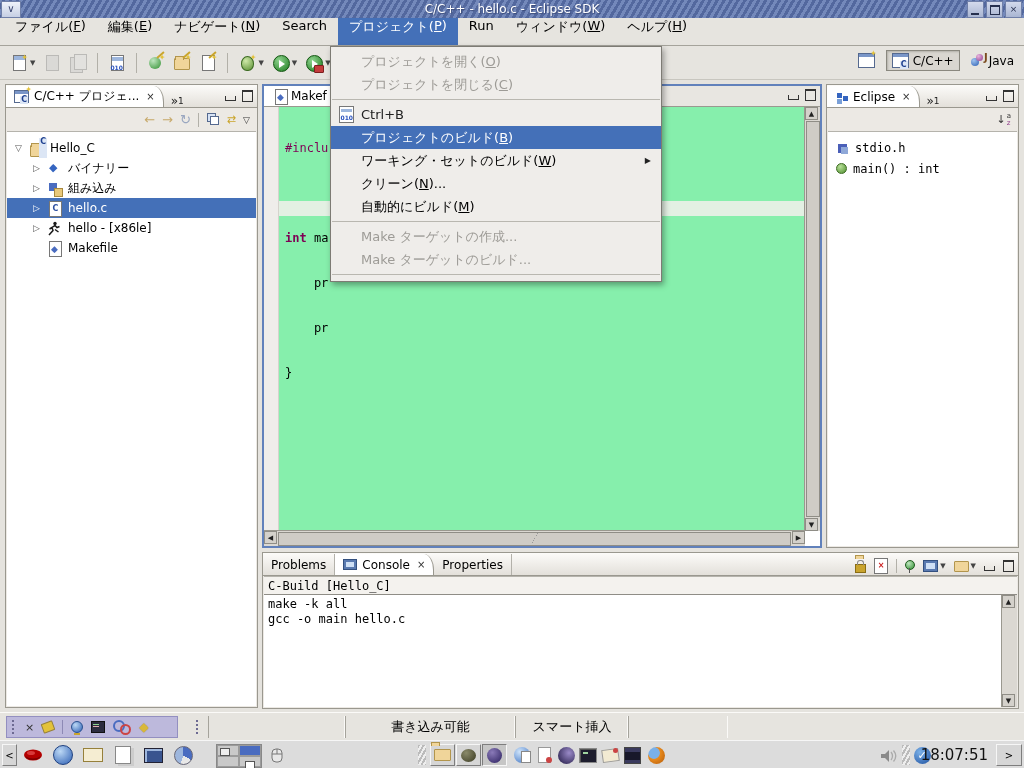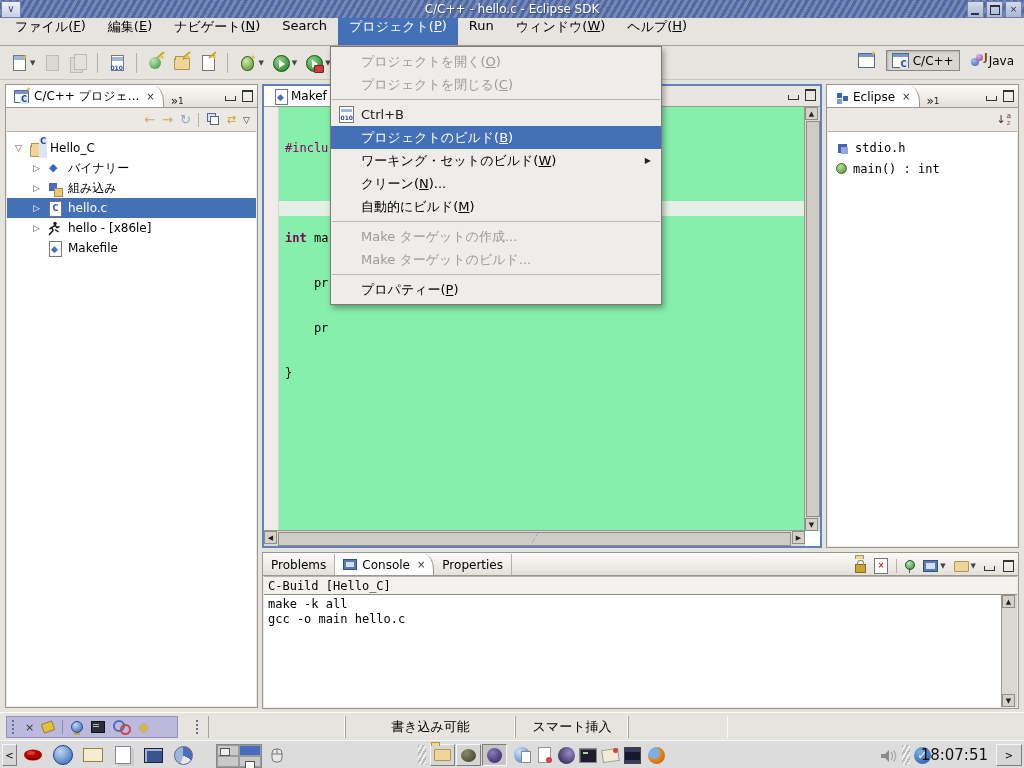--- a/index.html
+++ b/index.html
@@ -675,19 +675,15 @@
     <div class="msep"></div>
     <div class="mi gray">
       <span class="micol"></span>
       <span class="lbl">Make ターゲットの作成...</span>
     </div>
     <div class="mi gray">
       <span class="micol"></span>
       <span class="lbl">Make ターゲットのビルド...</span>
     </div>
     <div class="msep"></div>
-    <div class="mi">
-      <span class="micol"></span>
-      <span class="lbl"><span>プロパティー(</span><span class="u">P</span><span>)</span></span>
-    </div>
   </div>
 
 </div>
 
 </body></html>

